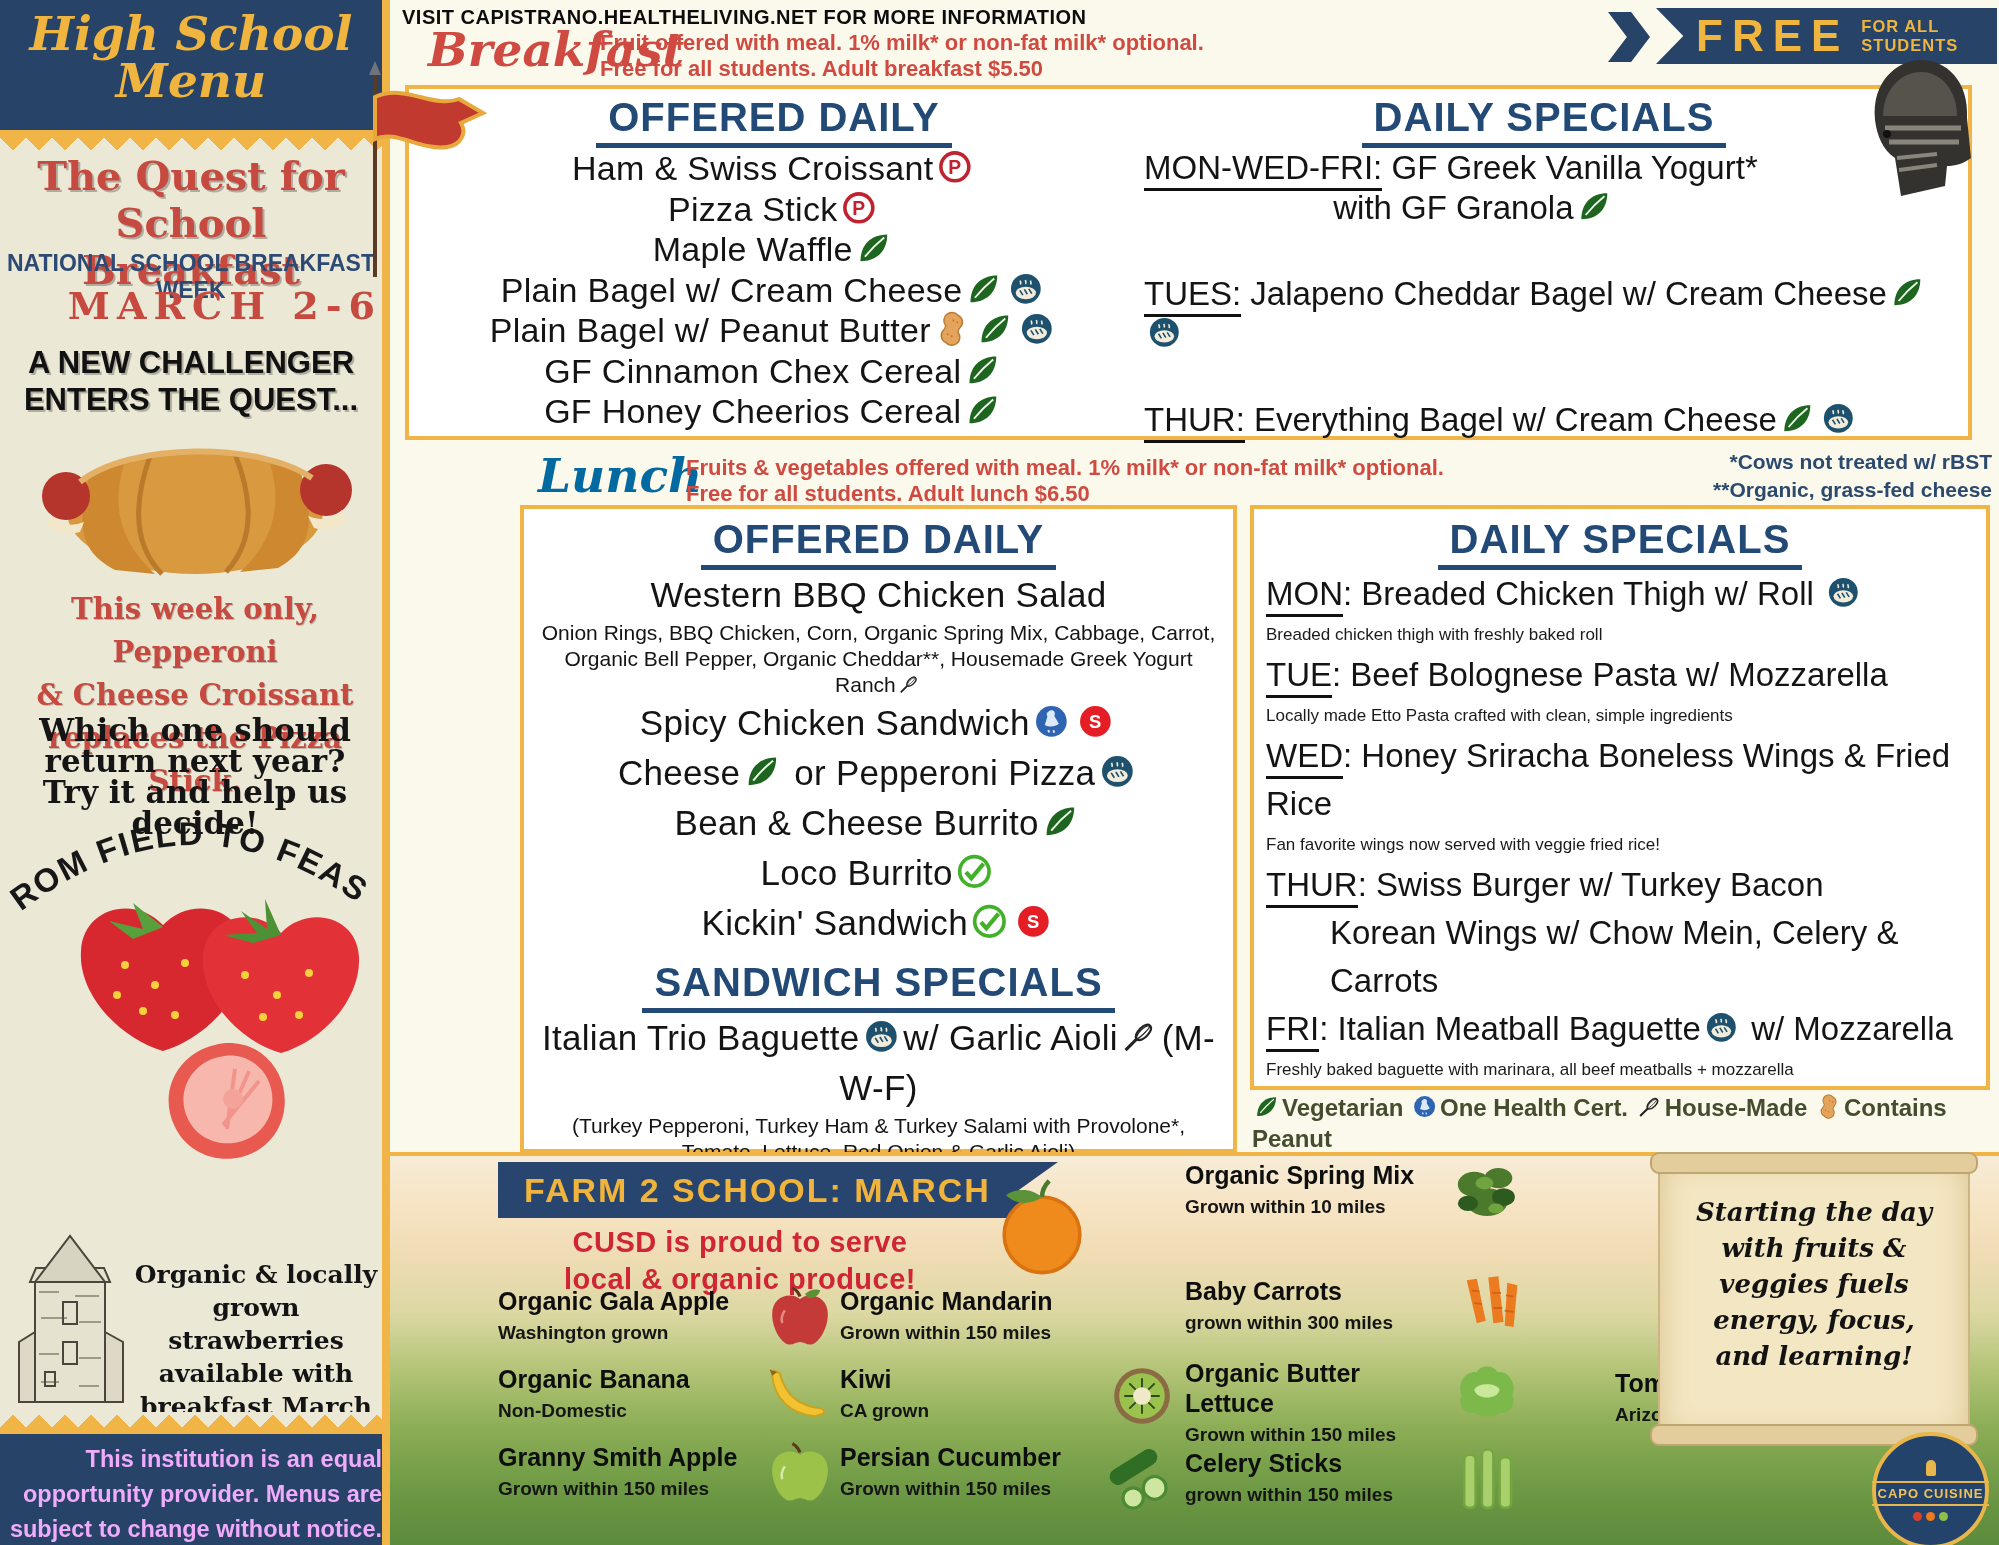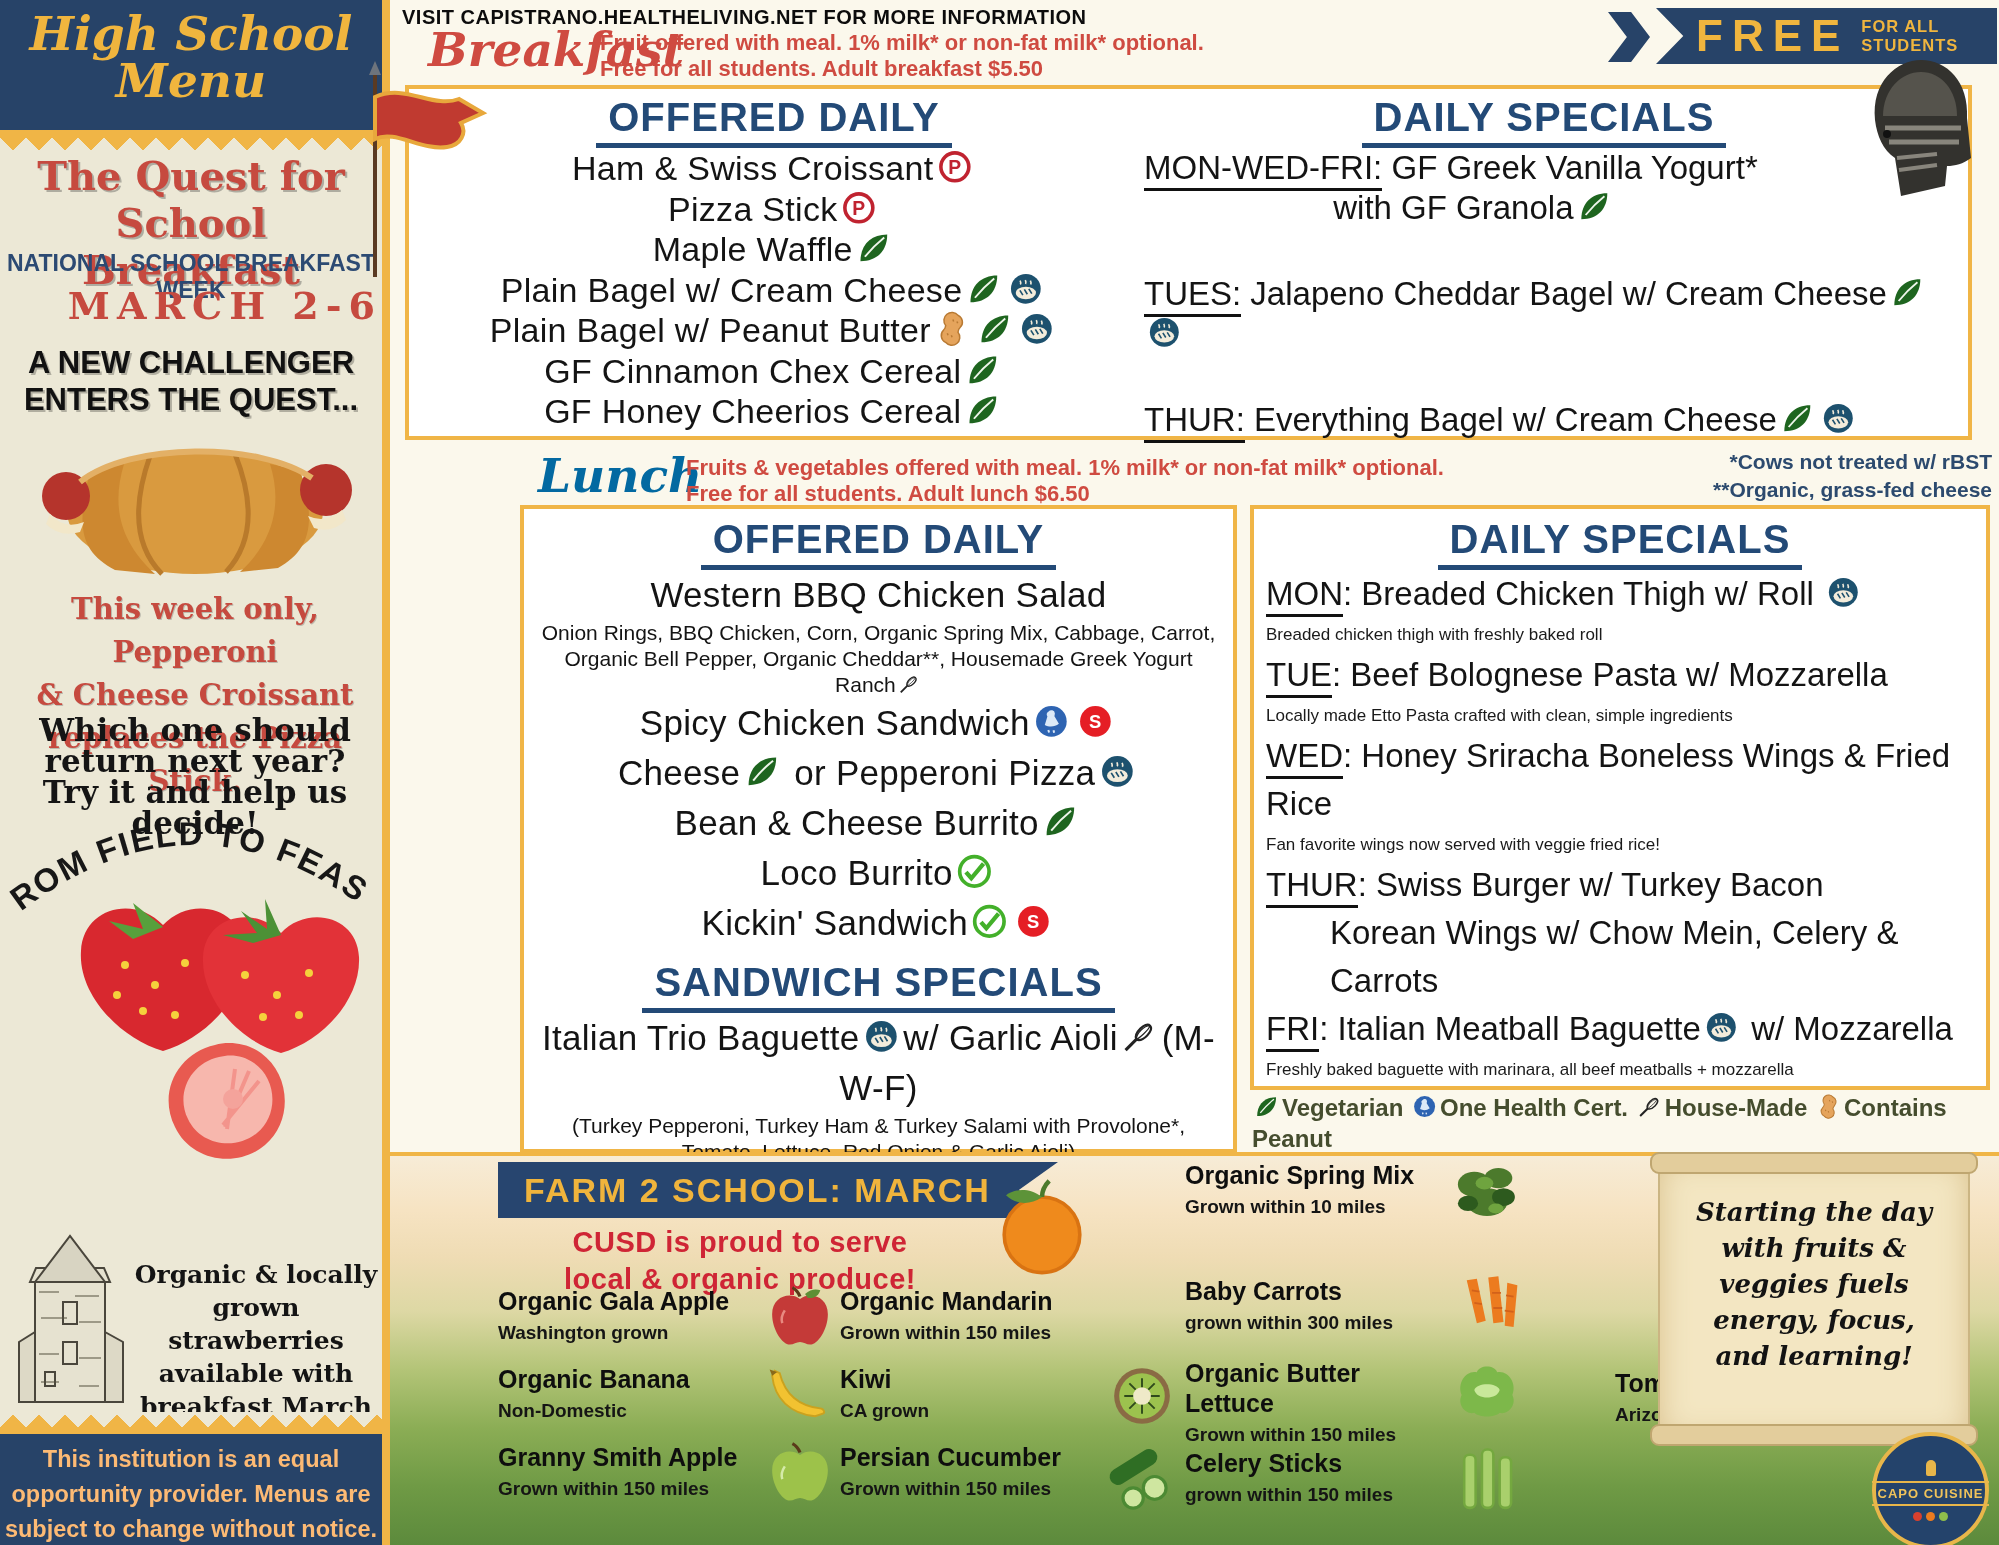--- a/index.html
+++ b/index.html
@@ -23,21 +23,21 @@
   .promo{position:absolute;left:10px;top:588px;width:370px;text-align:center;color:#c64a3f;font-family:"DejaVu Serif",serif;font-weight:bold;font-size:29px;line-height:43px;text-shadow:1px 1px 0 rgba(80,80,80,.3);}
   .question{position:absolute;left:10px;top:715px;width:370px;text-align:center;color:#151515;font-family:"DejaVu Serif",serif;font-weight:bold;font-size:31px;line-height:31px;}
   .arch{position:absolute;left:5px;top:778px;width:380px;height:140px;}
   .strawb{position:absolute;left:55px;top:855px;width:320px;height:320px;}
   .castle{position:absolute;left:5px;top:1222px;width:135px;height:200px;}
   .sb-note{position:absolute;left:125px;top:1258px;width:262px;text-align:center;color:#141414;font-family:"DejaVu Serif",serif;font-weight:bold;font-size:25px;line-height:33px;}
   .zz-bot{position:absolute;left:0;top:1412px;width:100%;height:22px;background-color:#f0b546;
     background-image:linear-gradient(135deg,#ece8d6 11px,transparent 0),linear-gradient(-135deg,#ece8d6 11px,transparent 0);
     background-position:left top;background-repeat:repeat-x;background-size:26px 26px;}
   .sb-footer{position:absolute;left:0;top:1434px;width:100%;height:111px;background:#274368;}
-  .sb-footer div{color:#fdba74;font-weight:700;font-size:23.5px;line-height:35px;text-align:center;}
+  .sb-footer div{color:#f0abfc;font-weight:700;font-size:23.5px;line-height:35px;text-align:right;}
   .sb-footer{padding-top:8px;box-sizing:border-box;}
   .flag{position:absolute;left:325px;top:55px;width:170px;height:230px;z-index:6;}
 
   
   .visit{position:absolute;left:402px;top:6px;font-size:20px;font-weight:900;color:#0c0c0c;letter-spacing:.5px;}
   .btitle{position:absolute;left:428px;top:22px;font-family:"DejaVu Serif",serif;font-style:italic;font-weight:bold;font-size:47px;color:#cf4b41;}
   .bnotes{position:absolute;left:600px;top:30px;color:#cf4b41;font-weight:800;font-size:22px;line-height:26px;}
   .free-chev{position:absolute;left:1608px;top:12px;width:42px;height:50px;background:#274368;
     clip-path:polygon(0 0,55% 0,100% 50%,55% 100%,0 100%,45% 50%);}
   .free-banner{position:absolute;left:1656px;top:8px;width:341px;height:56px;background:#274368;display:flex;align-items:center;

